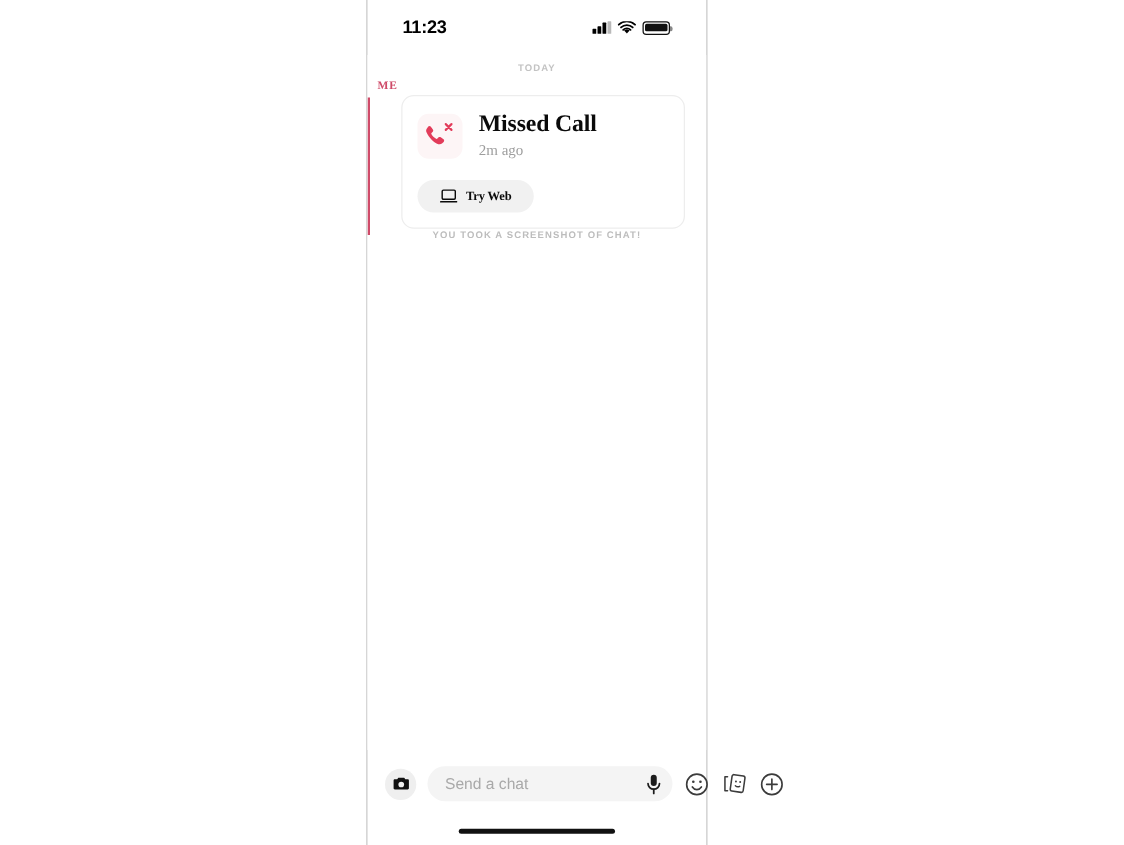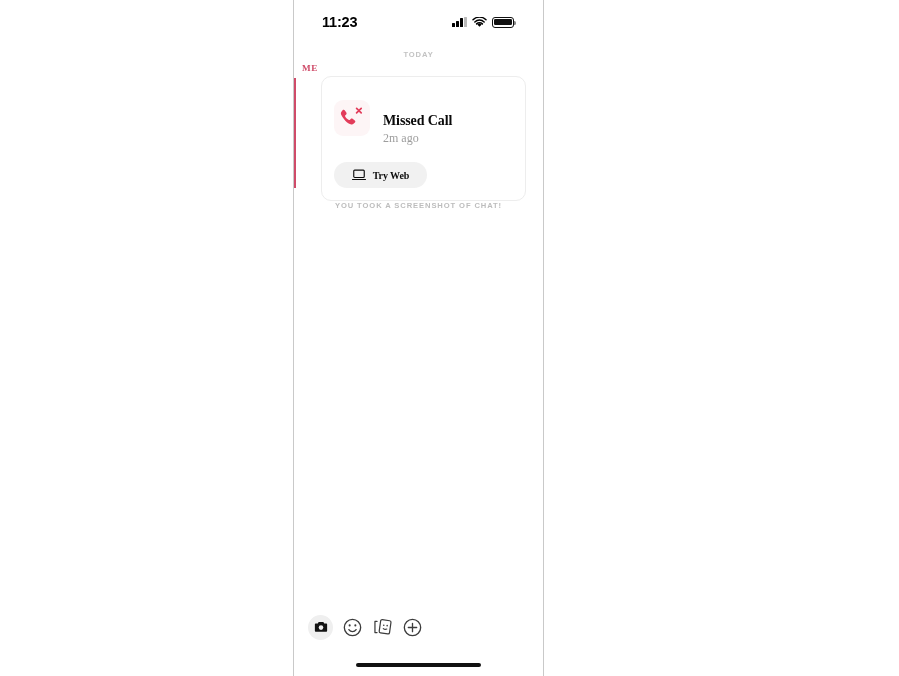--- a/index.html
+++ b/index.html
@@ -7,21 +7,21 @@
     width: 899px; height: 676px;
     background: #ffffff;
     font-family: "Liberation Sans", sans-serif;
     overflow: hidden;
   }
 
   
   #phone-frame {
     position: absolute;
     left: 293px; top: 0px;
-    width: 251px; height: 676px;
+    width: 273px; height: 676px;
     background: #ffffff;
     border-left: 1px solid #c9c9c9;
     border-right: 1px solid #c9c9c9;
     display: flex;
     flex-direction: column;
   }
 
   
   #status-bar {
     height: 44px;
@@ -167,25 +167,24 @@
     gap: 13px;
   }
   #missed-call-icon-bg {
     width: 36px; height: 36px;
     border-radius: 9px;
     background: #fdf5f6;
     display: flex; align-items: center; justify-content: center;
     flex: 0 0 auto;
   }
   #missed-call-title {
-    font-size: 14px;
+    font-size: 19px;
     font-weight: bold;
     color: #0a0a0a;
     letter-spacing: -0.1px;
-    margin-top: 24px;
   }
   #missed-call-time {
     font-size: 12px;
     color: #9d9d9d;
     margin-top: 2px;
   }
   #call-actions {
     display: flex;
     gap: 9px;
     margin-top: 16px;
@@ -339,20 +338,30 @@
   </div>
 
   <div id="composer">
     <div id="camera-button">
       <svg width="14" height="12" viewBox="0 0 16 13">
         <path d="M5.3 0.9h5.4l1 1.5h2.2c.6 0 1.1.5 1.1 1.1v7.2c0 .6-.5 1.1-1.1 1.1H2.1c-.6 0-1.1-.5-1.1-1.1V3.5c0-.6.5-1.1 1.1-1.1h2.2z" fill="#111"></path>
         <circle cx="8" cy="7.2" r="2.6" fill="#efefef"></circle>
       </svg>
     </div>
 
+    <div id="chat-input-wrap">
+      <input id="chat-input" type="text" placeholder="Send a chat" style="">
+      <span id="mic-button">
+        <svg width="12" height="17" viewBox="0 0 12 17">
+          <rect x="3.6" y="0.8" width="4.8" height="9" rx="2.4" fill="#1c1c1c"></rect>
+          <path d="M1.4 7.8a4.6 4.6 0 0 0 9.2 0" stroke="#1c1c1c" stroke-width="1.4" fill="none" stroke-linecap="round"></path>
+          <path d="M6 12.5v3.2" stroke="#1c1c1c" stroke-width="1.4" stroke-linecap="round"></path>
+        </svg>
+      </span>
+    </div>
 
     <div class="composer-icon">
       <svg width="19" height="19" viewBox="0 0 20 20">
         <circle cx="10" cy="10" r="8.6" stroke="#3c3c3c" stroke-width="1.4" fill="none"></circle>
         <circle cx="7" cy="7.8" r="1.1" fill="#3c3c3c"></circle>
         <circle cx="13" cy="7.8" r="1.1" fill="#3c3c3c"></circle>
         <path d="M6.2 12.2c1 1.5 2.3 2.2 3.8 2.2s2.8-.7 3.8-2.2" stroke="#3c3c3c" stroke-width="1.4" fill="none" stroke-linecap="round"></path>
       </svg>
     </div>
 

